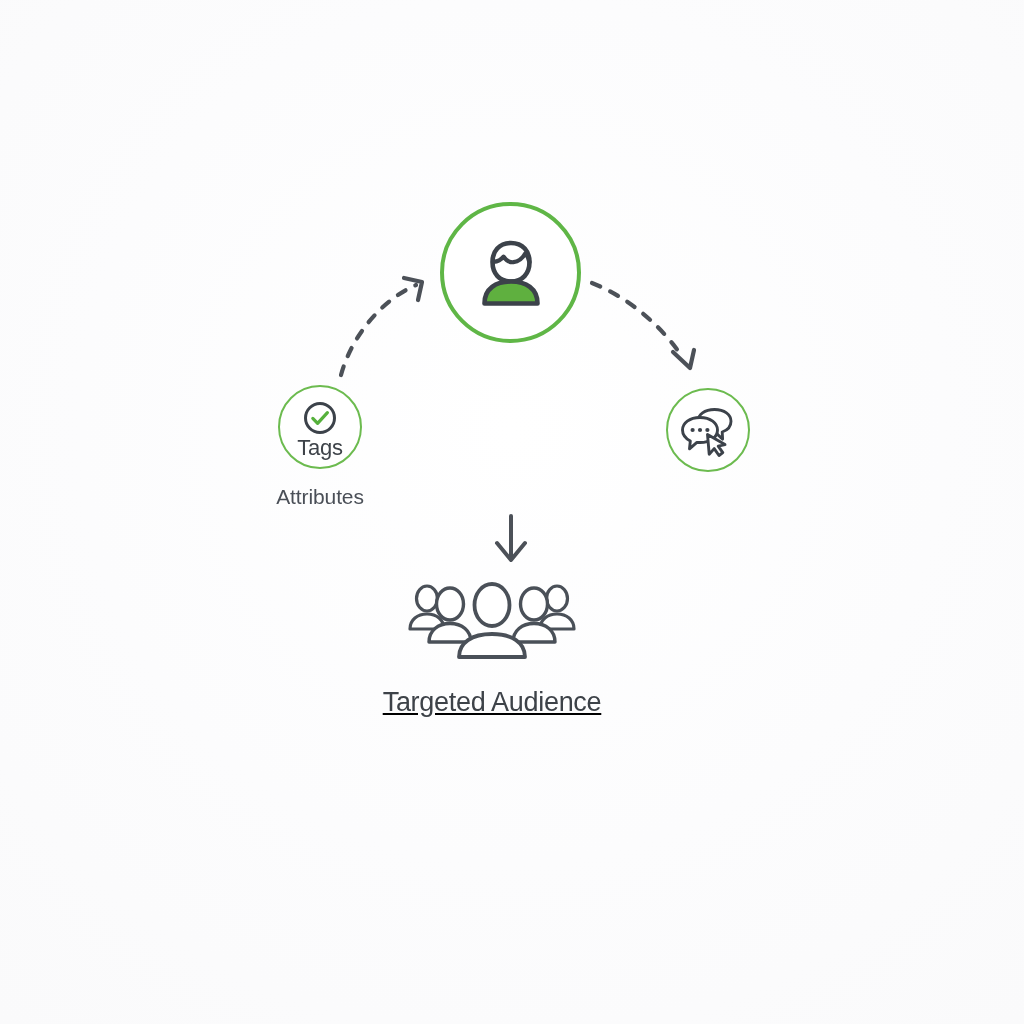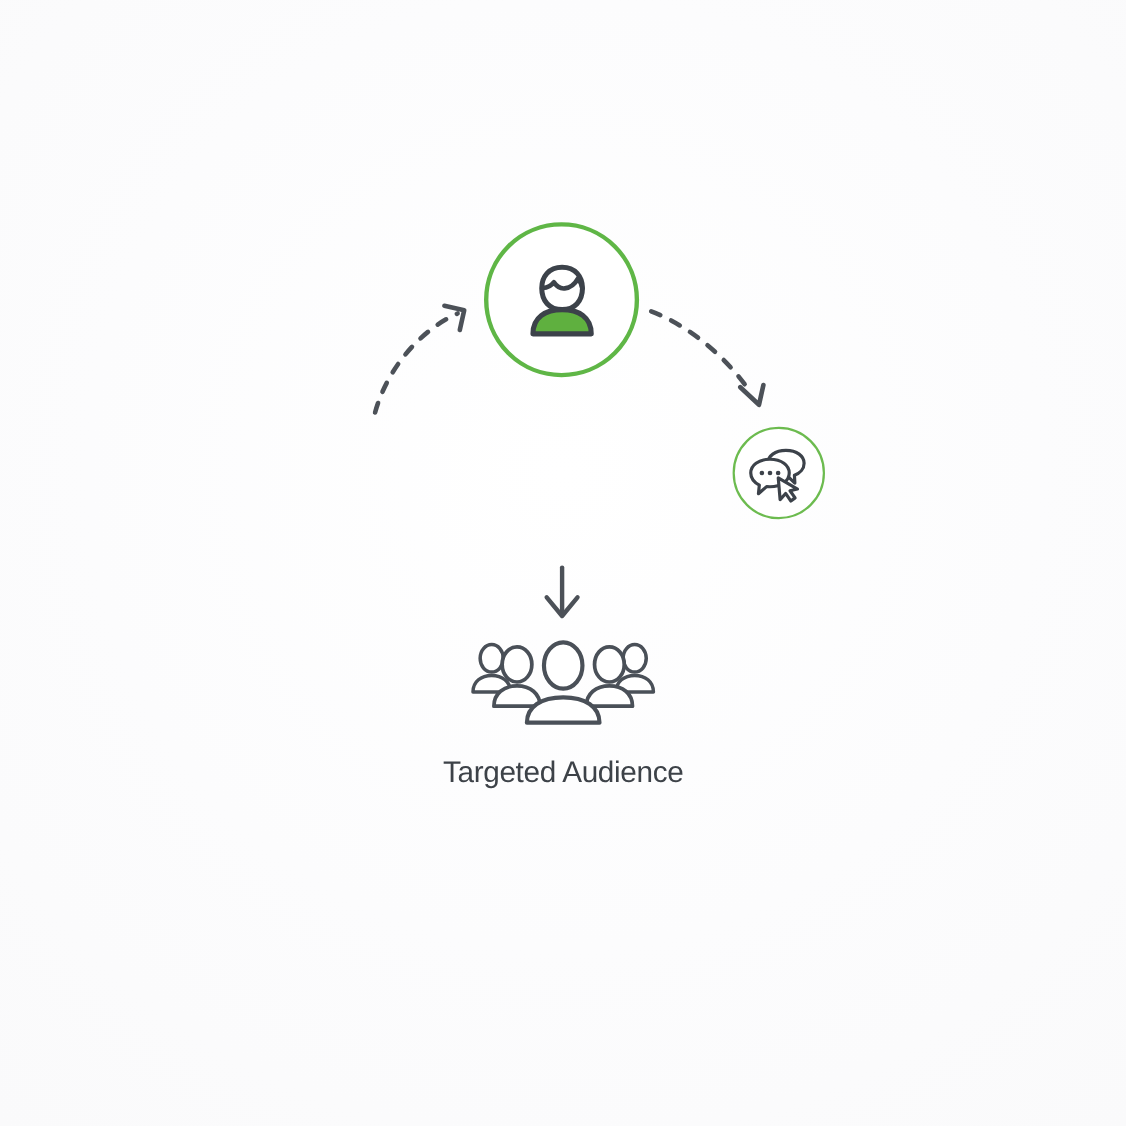--- a/index.html
+++ b/index.html
@@ -80,23 +80,24 @@
     width: 140px;
   }
   #node-past-interactions .ring {
     width: 84px;
     height: 84px;
     border: 2px solid #6cbb4f;
   }
 
   
   #node-targeted-audience {
-    left: 352px;
+    left: 332px;
     top: 572px;
     width: 320px;
+    text-decoration: underline;
   }
 
   .inner-label {
     font-size: 22px;
     color: #3e4349;
     letter-spacing: -0.2px;
     line-height: 1;
     margin-top: 1px;
   }
 
@@ -161,20 +162,30 @@
                  C 49.4,30.6 53.6,27.4 56.2,22.6
                  C 58.8,25.2 60.1,27.8 60.4,31.2" fill="none" stroke="#3c424a" stroke-width="4.2" stroke-linecap="round" stroke-linejoin="round"></path>
 
         <path d="M 15.5,72.5
                  C 15.5,57.5 27,50.5 42,50.5
                  C 57,50.5 68.5,57.5 68.5,72.5 Z" fill="#5fb03f" stroke="#3c424a" stroke-width="4.6" stroke-linejoin="round"></path>
       </svg>
     </div>
   </div>
 
+  <div class="node" id="node-attributes">
+    <div class="ring">
+      <svg class="icon-svg" width="36" height="36" viewBox="0 0 36 36">
+        <circle cx="18" cy="18" r="14.5" fill="#ffffff" stroke="#3c424a" stroke-width="3"></circle>
+        <path d="M 10.8,18.4 L 15.6,23.4 L 25.4,12.6" fill="none" stroke="#56b13c" stroke-width="3.2" stroke-linecap="round" stroke-linejoin="round"></path>
+      </svg>
+      <span class="inner-label">Tags</span>
+    </div>
+    <div class="node-caption" id="attributes-caption">Attributes</div>
+  </div>
 
   <div class="node" id="node-past-interactions">
     <div class="ring">
       <svg class="icon-svg" width="58" height="58" viewBox="0 0 58 58">
 
         <path d="M 35.5,8.5
                  C 45.4,8.5 52,13.6 52,20.2
                  C 52,25.1 48.4,29.2 43.2,31
                  L 43.6,38.2 L 37.2,32.1
                  C 36.6,32.15 36.1,32.2 35.5,32.2

